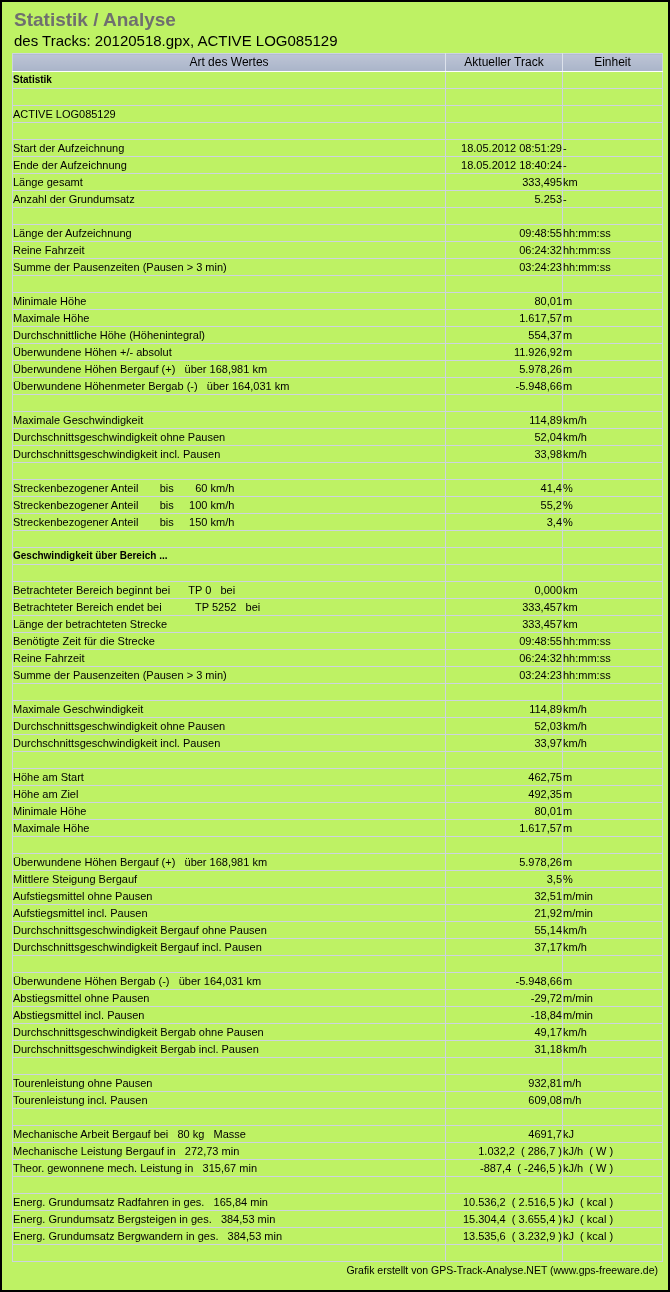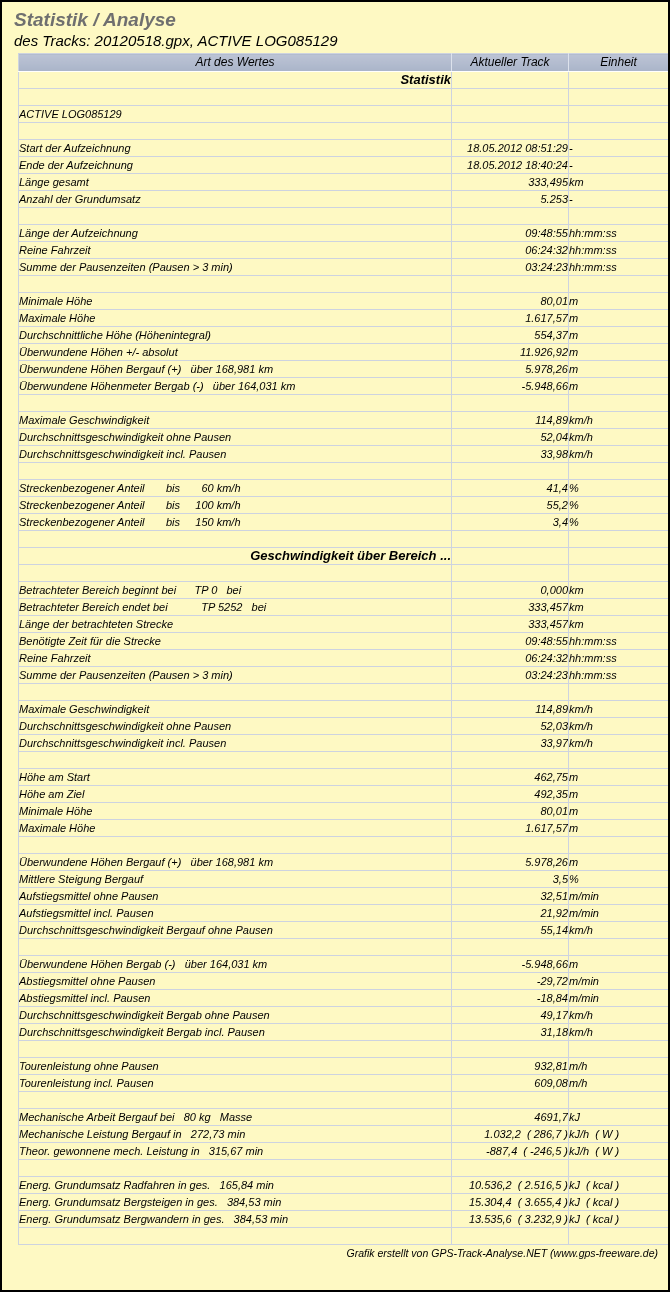--- a/index.html
+++ b/index.html
@@ -5,37 +5,36 @@
   html,body{margin:0;padding:0;background:#fff;}
   body{
     width:670px;height:1292px;
     font-family:"Liberation Sans",sans-serif;
     -webkit-font-smoothing:none;
   }
   .page{
     box-sizing:border-box;
     width:670px;height:1292px;
     border:2px solid var(--page-border,#000);
-    background:#fef9c3;
+    background:#bef264;
     overflow:hidden;
-    font-style:italic;
   }
   .title{
     margin:6px 0 0 12px;
     font-size:19px;line-height:24px;
     font-weight:bold;
     color:var(--title-color,#6f6f6f);
   }
   .subtitle{
     margin:2px 0 6px 12px;
     font-size:15px;line-height:13px;
     color:#000;
   }
   table.stats{
-    margin:0 16px;
+    margin:0 10px;
     width:650px;
     border-collapse:collapse;
     table-layout:fixed;
     border:1px solid var(--grid,#cdd3e0);
   }
   table.stats th{
     background:linear-gradient(180deg,#bcc4d5 0%,var(--header-bg,#aab4c9) 100%);
     font-size:12px;font-weight:normal;
     color:#000;
     height:17px;line-height:17px;
@@ -50,21 +49,21 @@
     border:1px solid var(--grid,#cdd3e0);
     height:16px;line-height:16px;
     font-size:11px;color:#000;
     padding:0;
     white-space:pre;
     overflow:hidden;
   }
   td.c-label{padding-left:4px;}
   td.c-value{text-align:right;padding-right:8px;}
   td.c-unit{padding-left:7px;}
-  tr.bold td.c-label{font-weight:bold;font-size:13px;text-align:right;}
+  tr.bold td.c-label{font-weight:bold;font-size:10px;}
   .footer{
     margin:2px 10px 8px 0;
     text-align:right;
     font-size:10.5px;line-height:12px;
     color:#000;
   }
 </style>
 </head>
 <body>
 
@@ -335,20 +334,25 @@
     <td class="c-label">Aufstiegsmittel incl. Pausen</td>
     <td class="c-value">21,92</td>
     <td class="c-unit">m/min</td>
   </tr>
         <tr>
     <td class="c-label">Durchschnittsgeschwindigkeit Bergauf ohne Pausen</td>
     <td class="c-value">55,14</td>
     <td class="c-unit">km/h</td>
   </tr>
         <tr>
+    <td class="c-label">Durchschnittsgeschwindigkeit Bergauf incl. Pausen</td>
+    <td class="c-value">37,17</td>
+    <td class="c-unit">km/h</td>
+  </tr>
+        <tr>
     <td class="c-label"></td>
     <td class="c-value"></td>
     <td class="c-unit"></td>
   </tr>
         <tr>
     <td class="c-label">Überwundene Höhen Bergab (-)   über 164,031 km</td>
     <td class="c-value">-5.948,66</td>
     <td class="c-unit">m</td>
   </tr>
         <tr>

